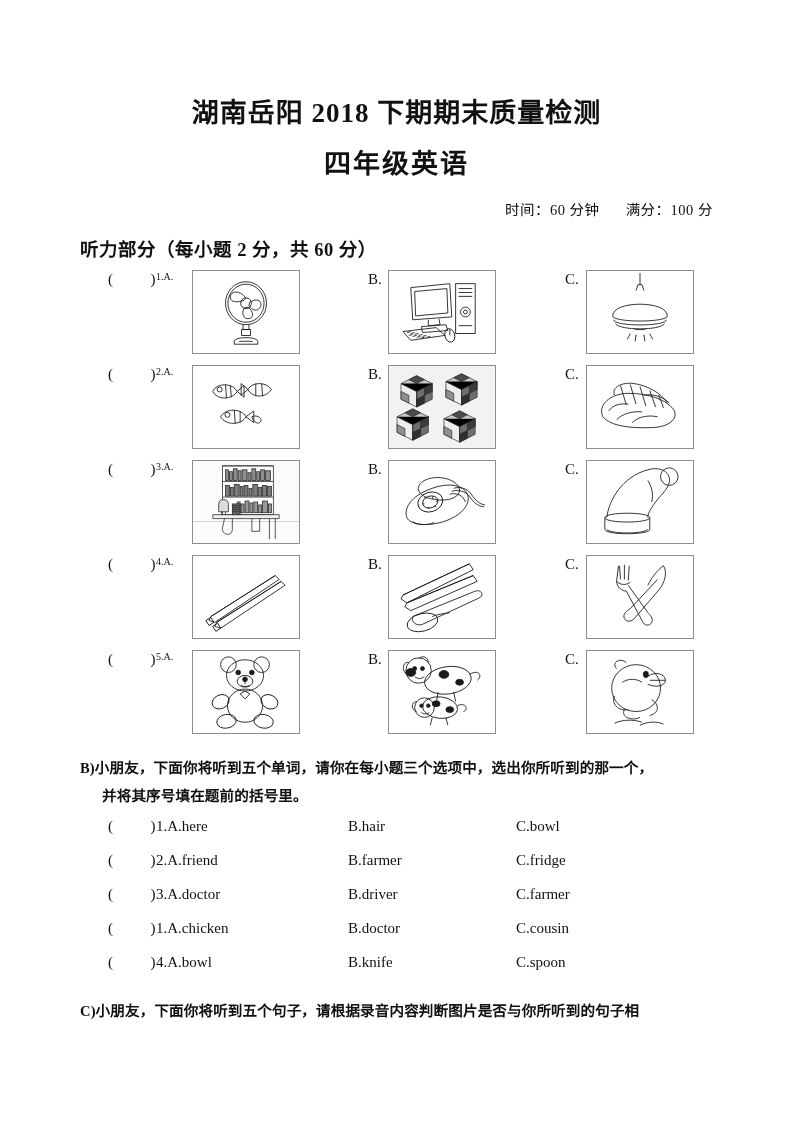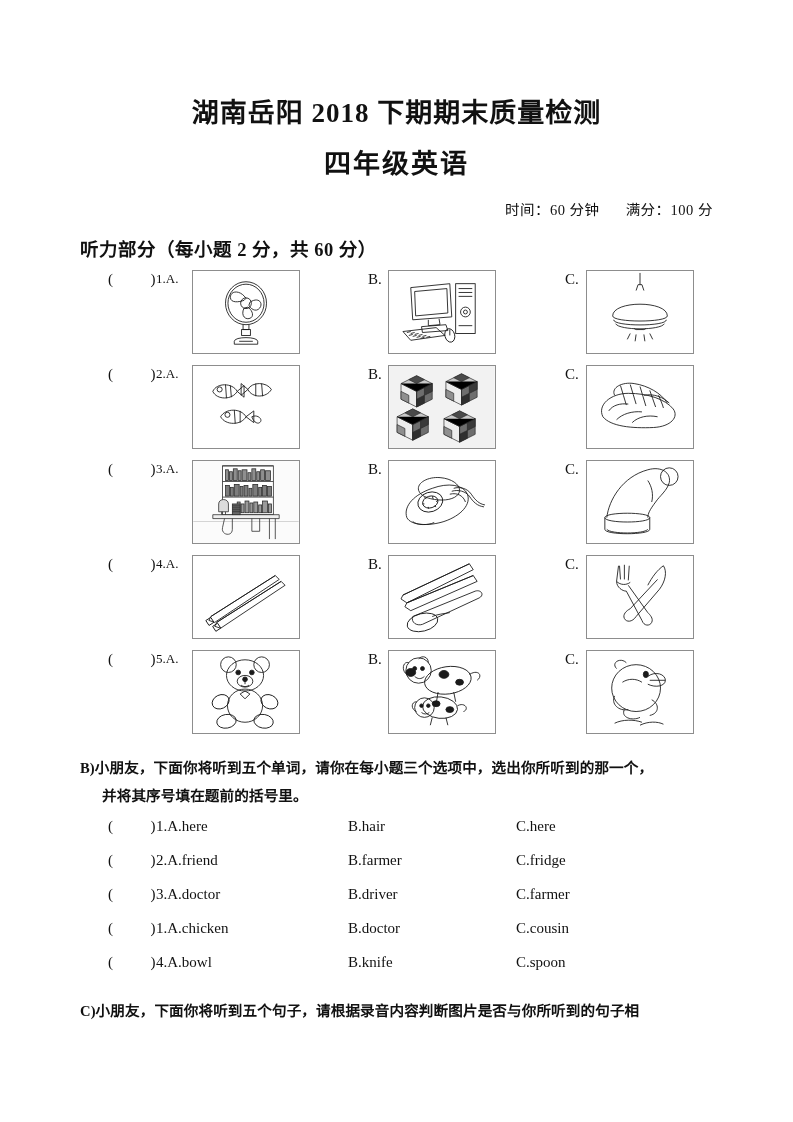--- a/index.html
+++ b/index.html
@@ -82,21 +82,21 @@
     left: 28px;
     top: 2px;
     font-size: 15px;
     white-space: pre;
     letter-spacing: 0px;
   }
   .qnum {
     position: absolute;
     left: 76px;
     top: 2px;
-    font-size: 13px;
+    font-size: 10px;
     white-space: pre;
   }
   .opt {
     position: absolute;
     top: 2px;
     font-size: 15px;
   }
   .opt-b { left: 288px; }
   .opt-c { left: 485px; }
 
@@ -493,21 +493,21 @@
   <p class="instr">
     <span class="tag">B)</span><span>小朋友，下面你将听到五个单词，请你在每小题三个选项中，选出你所听到的那一个，</span>
     <span class="cont">并将其序号填在题前的括号里。</span>
   </p>
 
   <div class="word-list">
     <div class="word-row">
       <span class="brackets">(          )</span>
       <span class="wa">1.A.here</span>
       <span class="wb">B.hair</span>
-      <span class="wc">C.here</span>
+      <span class="wc">C.bowl</span>
     </div>
     <div class="word-row">
       <span class="brackets">(          )</span>
       <span class="wa">2.A.friend</span>
       <span class="wb">B.farmer</span>
       <span class="wc">C.fridge</span>
     </div>
     <div class="word-row">
       <span class="brackets">(          )</span>
       <span class="wa">3.A.doctor</span>

